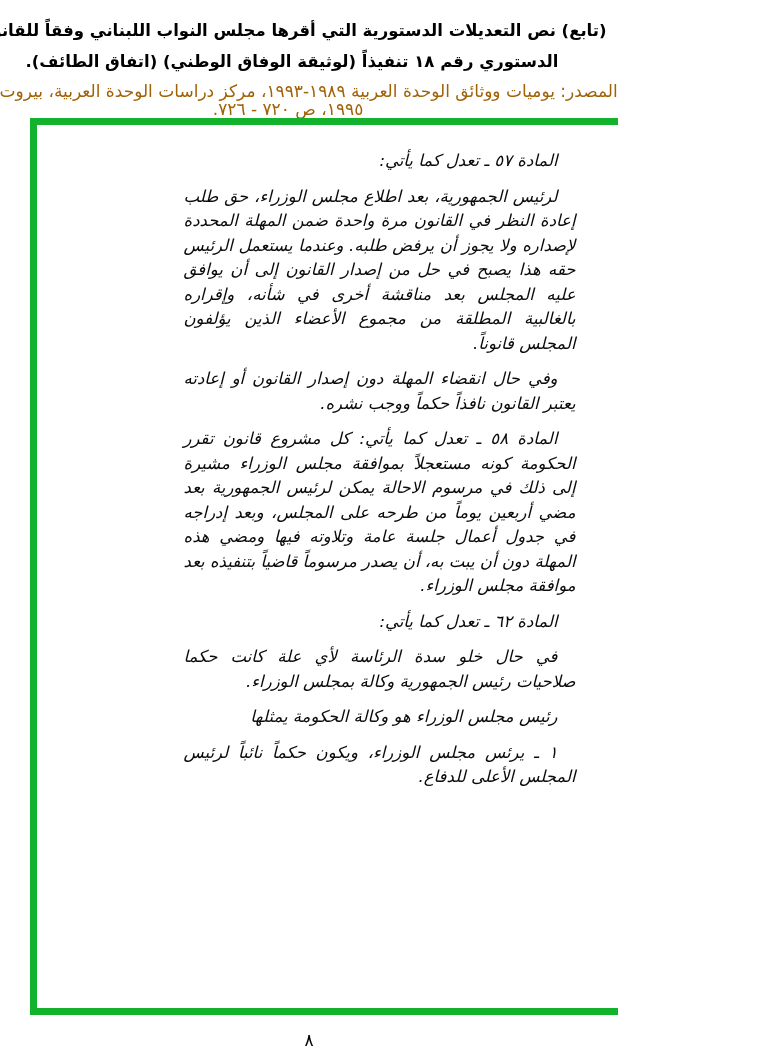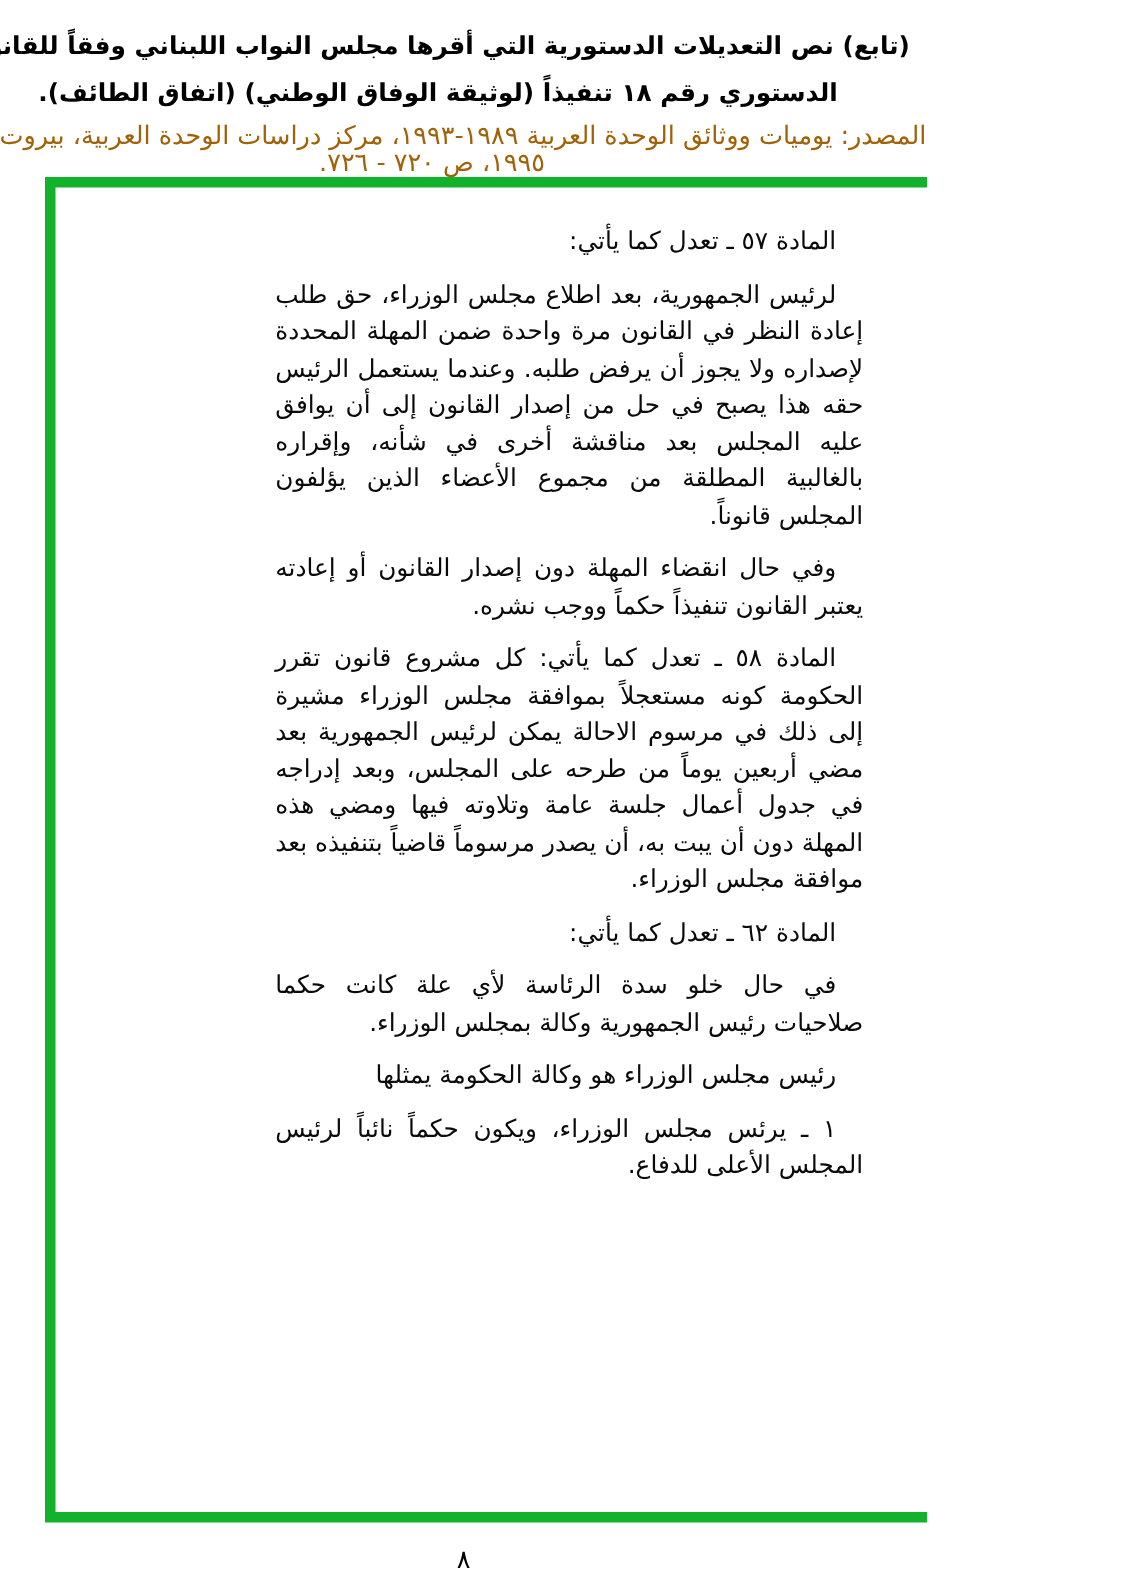--- a/index.html
+++ b/index.html
@@ -57,20 +57,21 @@
     margin: 24px auto 0;
     direction: rtl;
     text-align: justify;
     font-size: 16.5px;
     line-height: 24.5px;
     color: #0a0a0a;
   }
   .para {
     margin: 0 0 11px 0;
     text-indent: 18px;
+    font-style: italic;
   }
   .para:last-child { margin-bottom: 0; }
   .bold-lead { font-weight: bold; }
   
   .page-footer {
     position: absolute;
     left: 0;
     right: 0;
     bottom: 12px;
     text-align: center;
@@ -88,21 +89,21 @@
     <div class="doc-source">المصدر: يوميات ووثائق الوحدة العربية ١٩٨٩-١٩٩٣، مركز دراسات الوحدة العربية، بيروت، ط١، ١٩٩٥، ص ٧٢٠ - ٧٢٦.</div>
   </header>
 
   <div class="green-box">
     <div class="text-col">
 
       <p class="para">المادة ٥٧ ـ تعدل كما يأتي:</p>
 
       <p class="para">لرئيس الجمهورية، بعد اطلاع مجلس الوزراء، حق طلب إعادة النظر في القانون مرة واحدة ضمن المهلة المحددة لإصداره ولا يجوز أن يرفض طلبه. وعندما يستعمل الرئيس حقه هذا يصبح في حل من إصدار القانون إلى أن يوافق عليه المجلس بعد مناقشة أخرى في شأنه، وإقراره بالغالبية المطلقة من مجموع الأعضاء الذين يؤلفون المجلس قانوناً.</p>
 
-      <p class="para">وفي حال انقضاء المهلة دون إصدار القانون أو إعادته يعتبر القانون تنفيذاً حكماً ووجب نشره.</p>
+      <p class="para">وفي حال انقضاء المهلة دون إصدار القانون أو إعادته يعتبر القانون نافذاً حكماً ووجب نشره.</p>
 
       <p class="para">المادة ٥٨ ـ تعدل كما يأتي: كل مشروع قانون تقرر الحكومة كونه مستعجلاً بموافقة مجلس الوزراء مشيرة إلى ذلك في مرسوم الاحالة يمكن لرئيس الجمهورية بعد مضي أربعين يوماً من طرحه على المجلس، وبعد إدراجه في جدول أعمال جلسة عامة وتلاوته فيها ومضي هذه المهلة دون أن يبت به، أن يصدر مرسوماً قاضياً بتنفيذه بعد موافقة مجلس الوزراء.</p>
 
       <p class="para">المادة ٦٢ ـ تعدل كما يأتي:</p>
 
       <p class="para">في حال خلو سدة الرئاسة لأي علة كانت حكما صلاحيات رئيس الجمهورية وكالة بمجلس الوزراء.</p>
 
 
 
       <p class="para">رئيس مجلس الوزراء هو وكالة الحكومة يمثلها</p>

